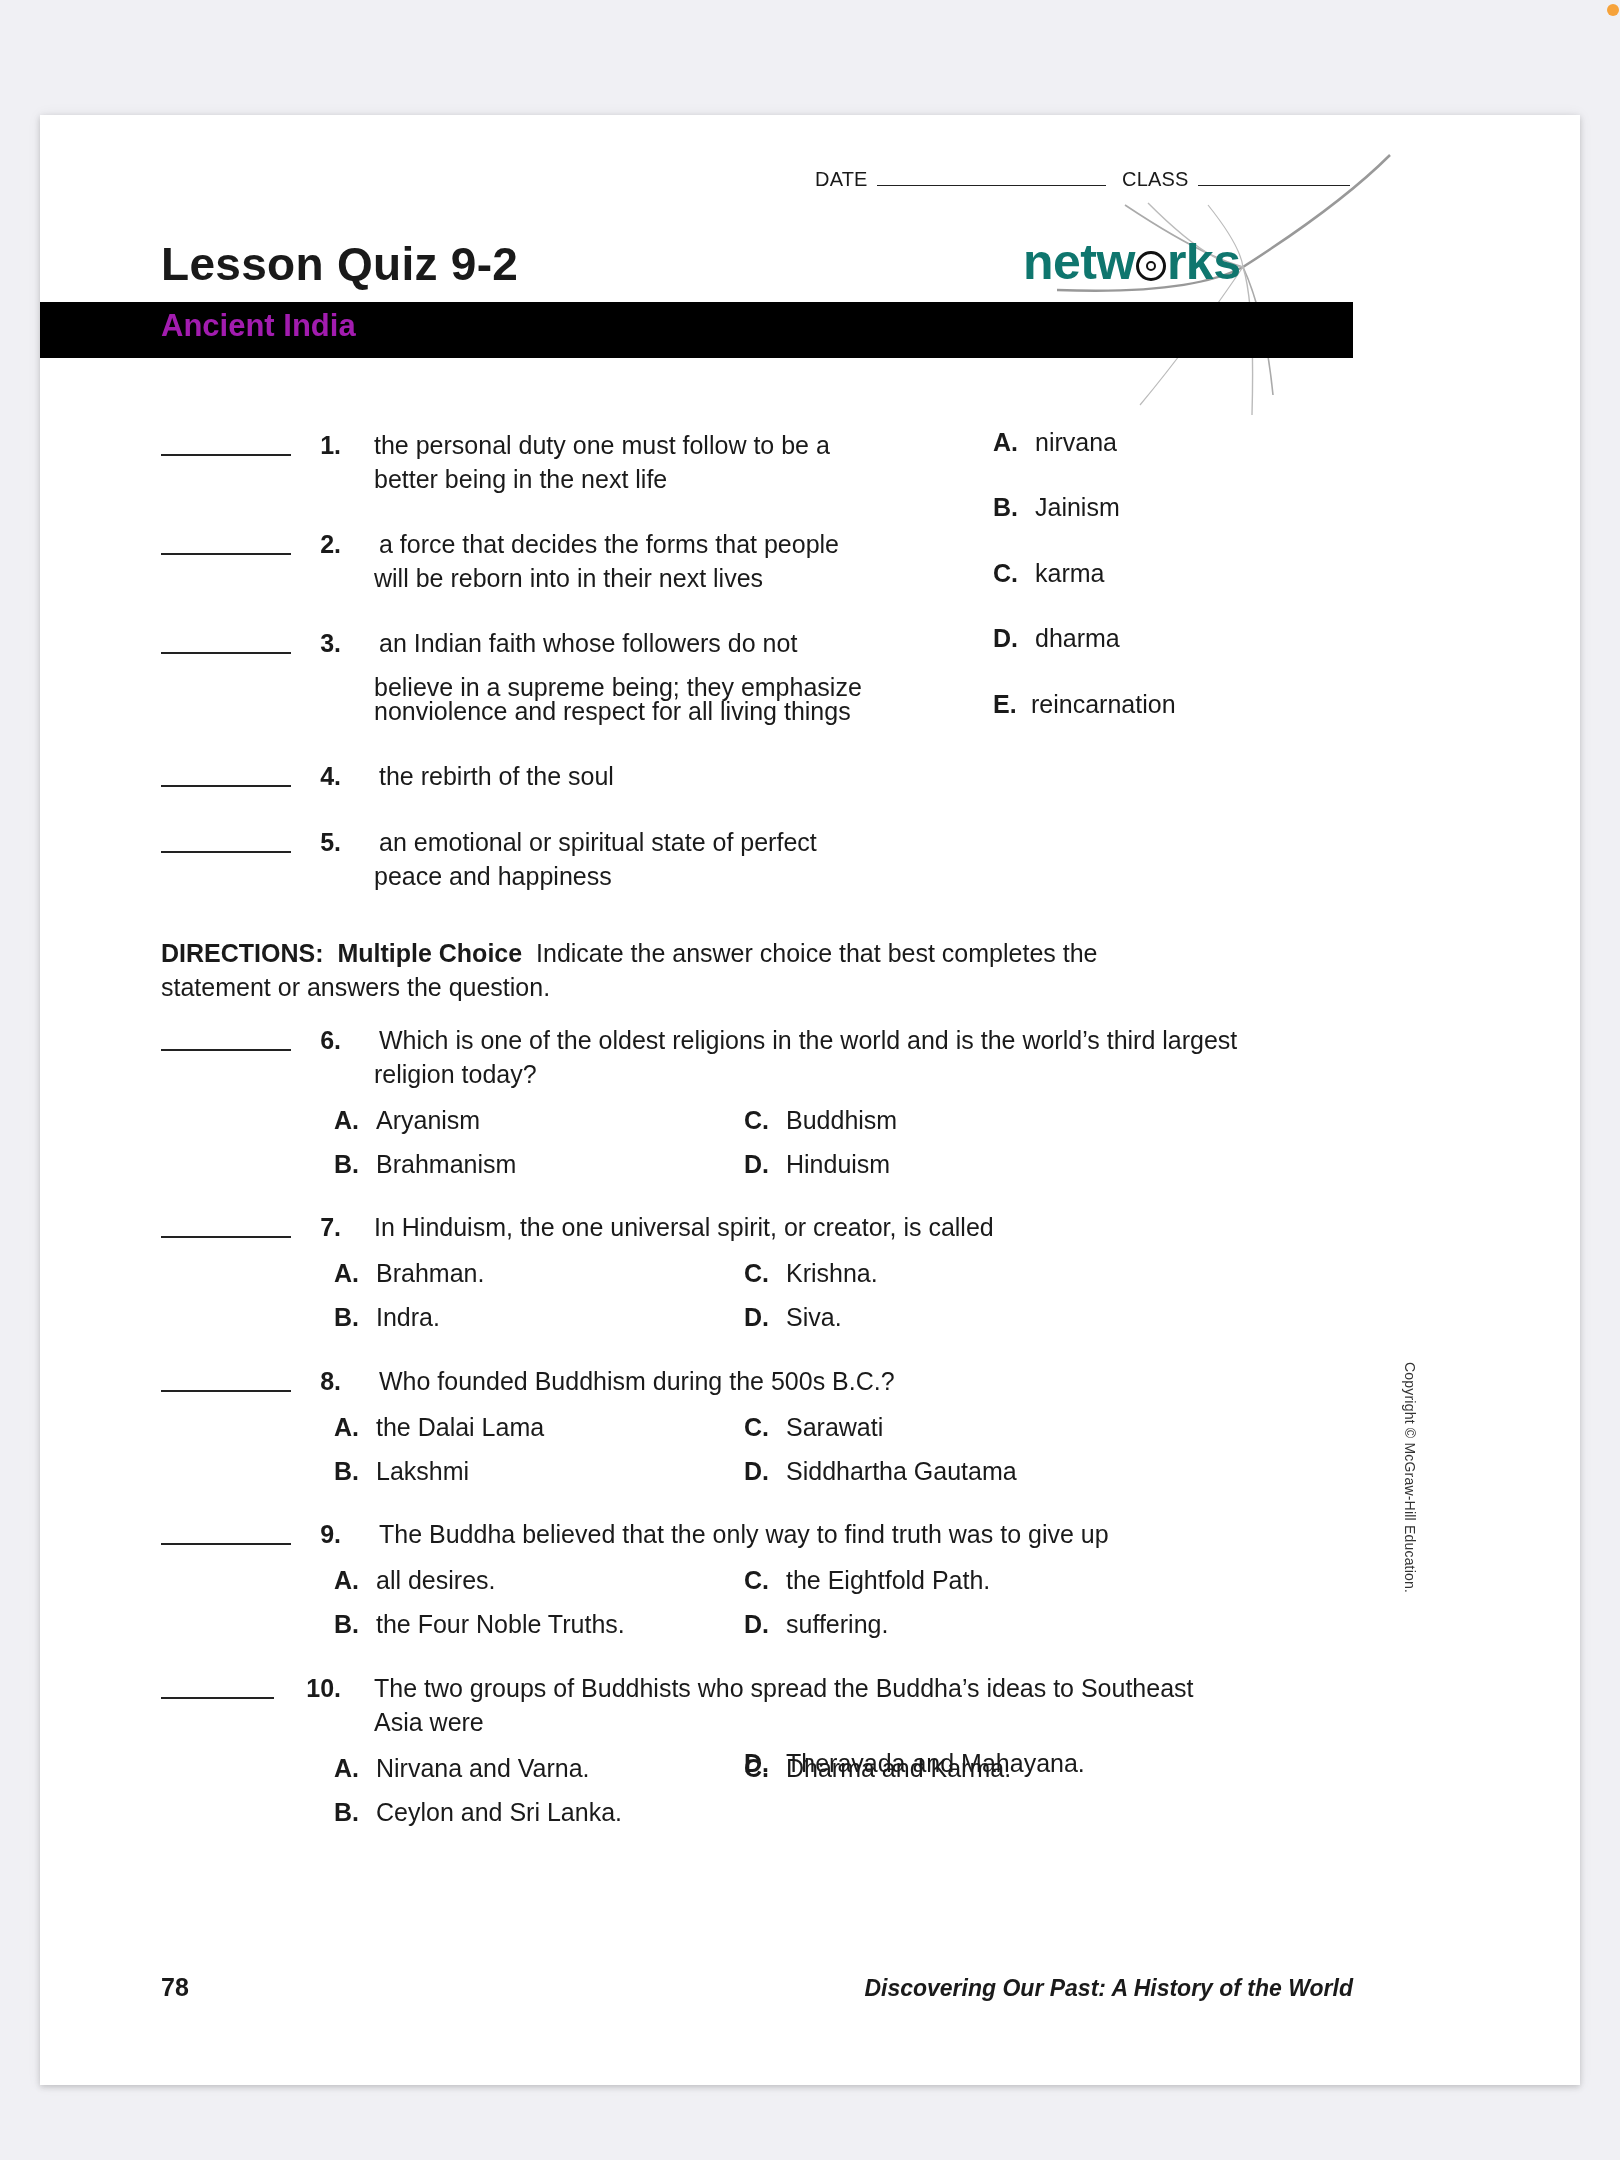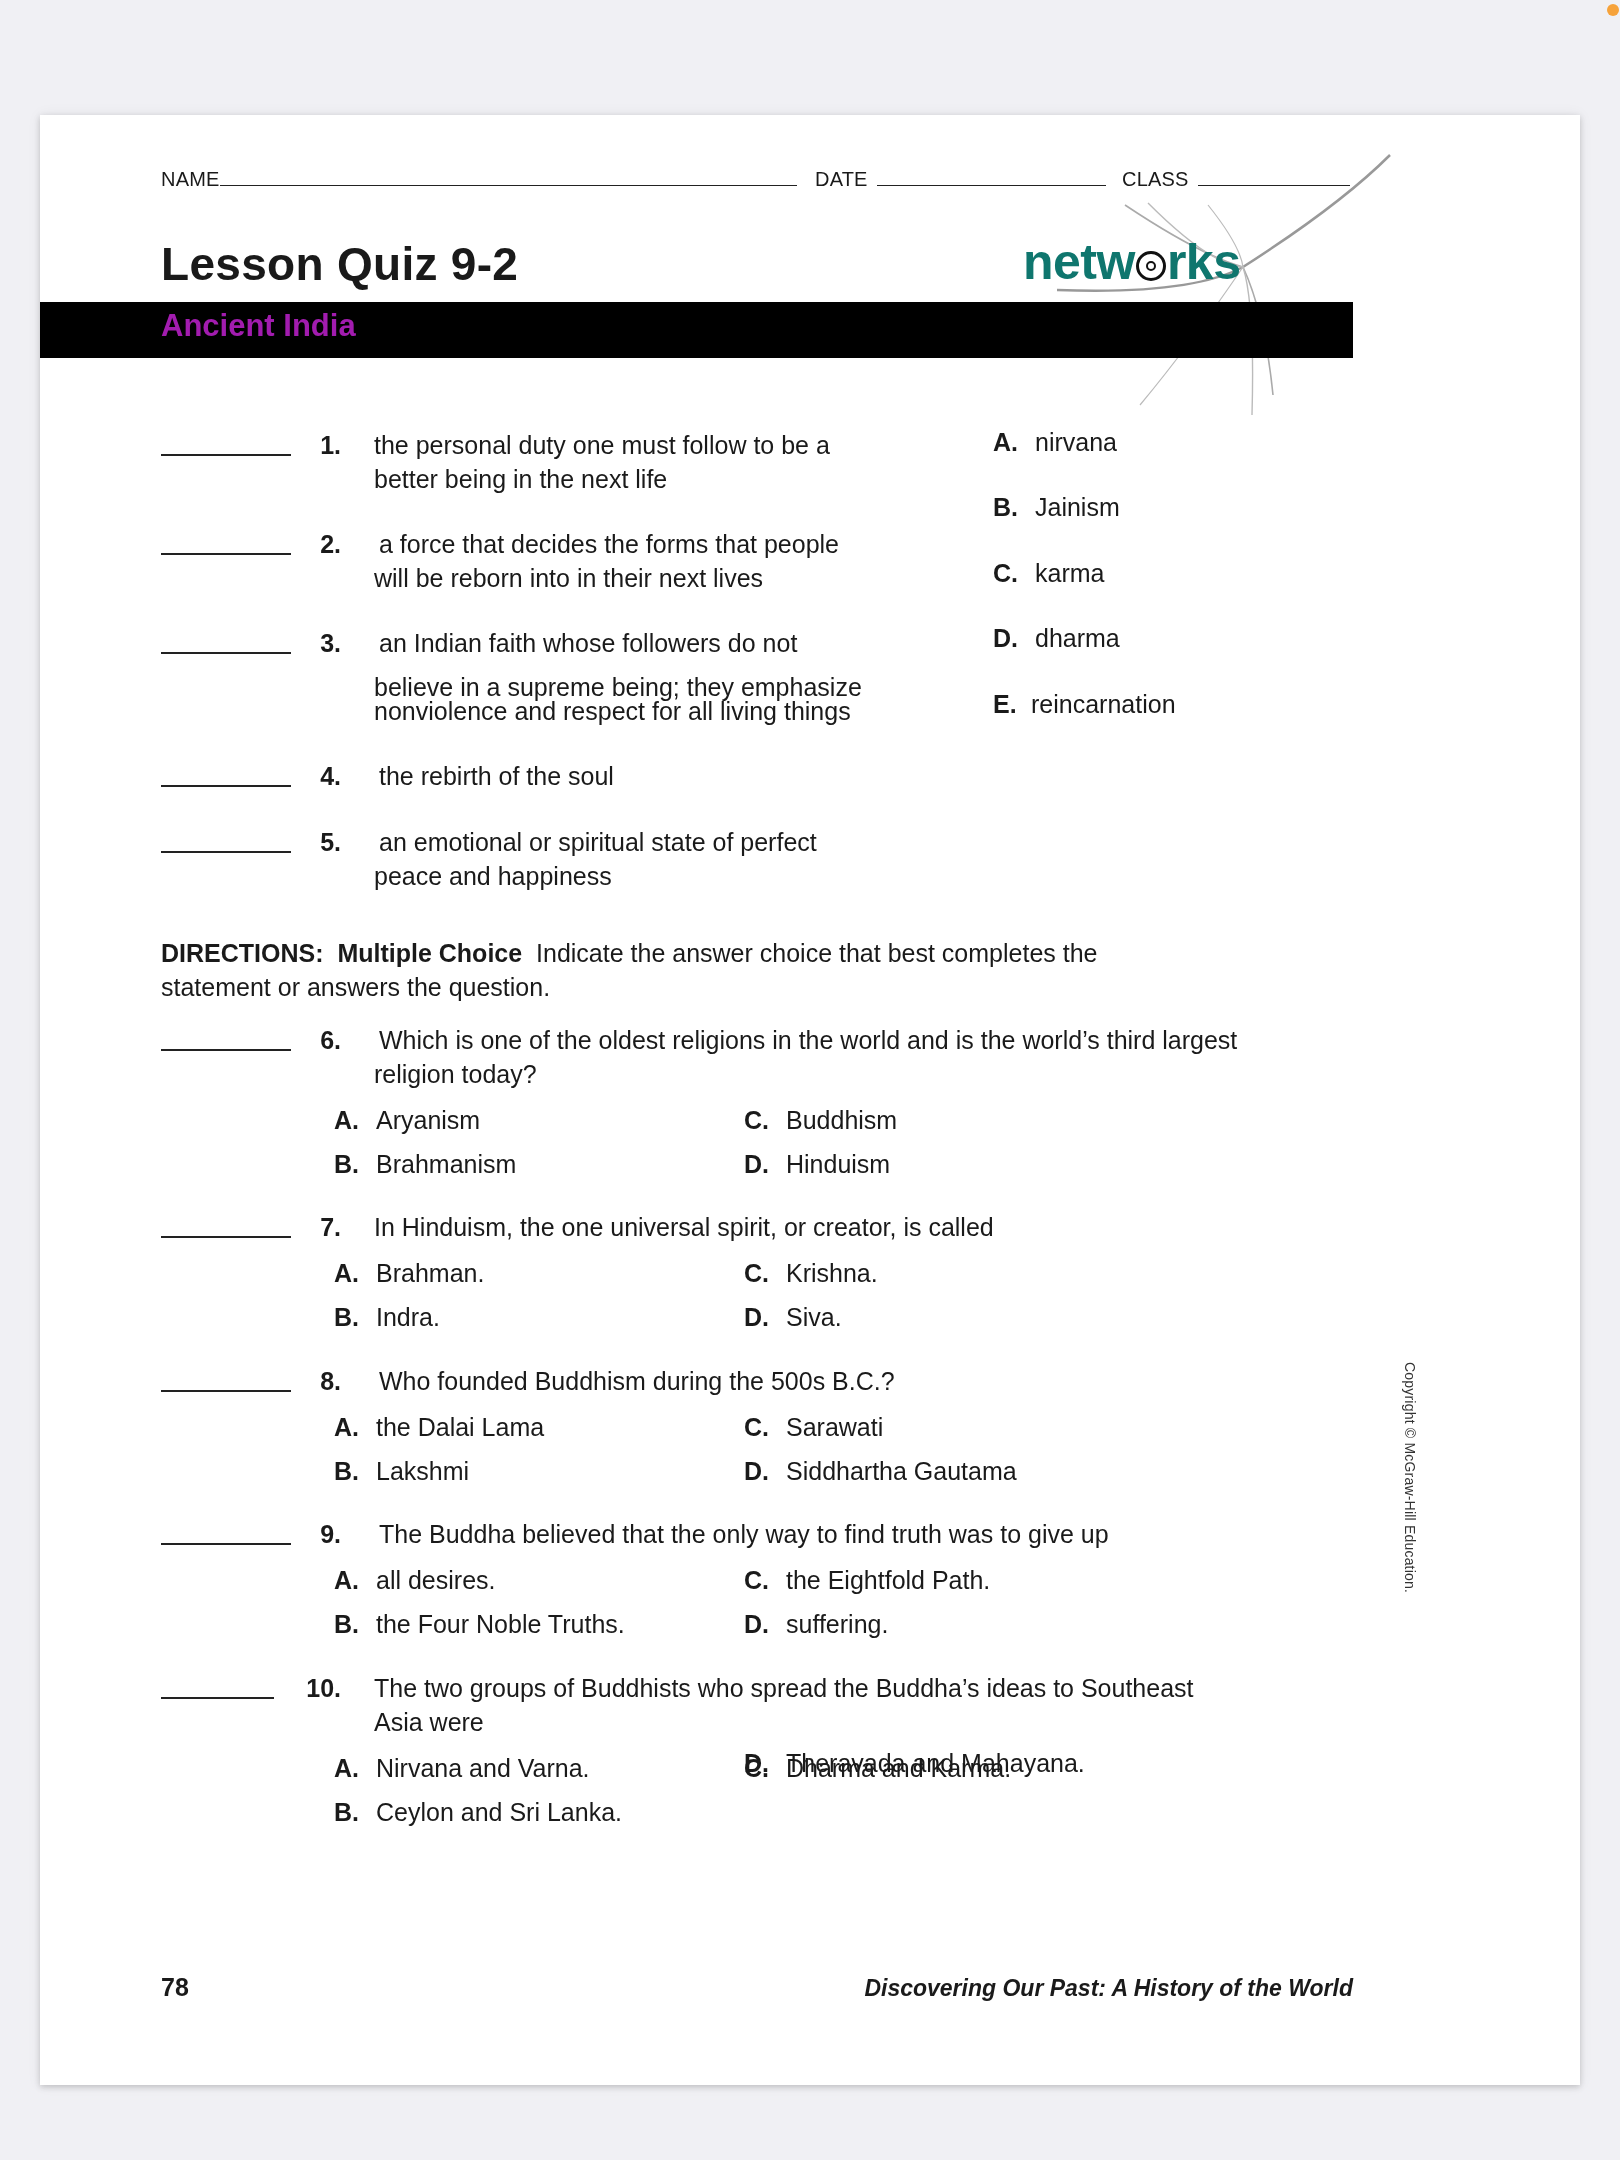--- a/index.html
+++ b/index.html
@@ -39,23 +39,20 @@
   .footer-book { right:227px; top:1860px; font-size:23px; font-weight:bold; font-style:italic; }
   .smallcaps { font-variant:small-caps; }
 </style>
 </head>
 <body>
 
 <div class="status-dot"></div>
 
 <div class="page">
 
-  <div class="abs hdr-line" style="left:121px;">
-    <span>NAME</span><span class="blank" style="width:577px;"></span>
-  </div>
   <div class="abs hdr-line" style="left:775px;">
     <span>DATE</span>
     <span class="blank" style="width:229px; margin-left:4px;"></span>
   </div>
   <div class="abs hdr-line" style="left:1082px;">
     <span>CLASS</span>
     <span class="blank" style="width:152px; margin-left:4px;"></span>
   </div>
 
   <svg class="swoosh" viewBox="0 0 1540 300">

